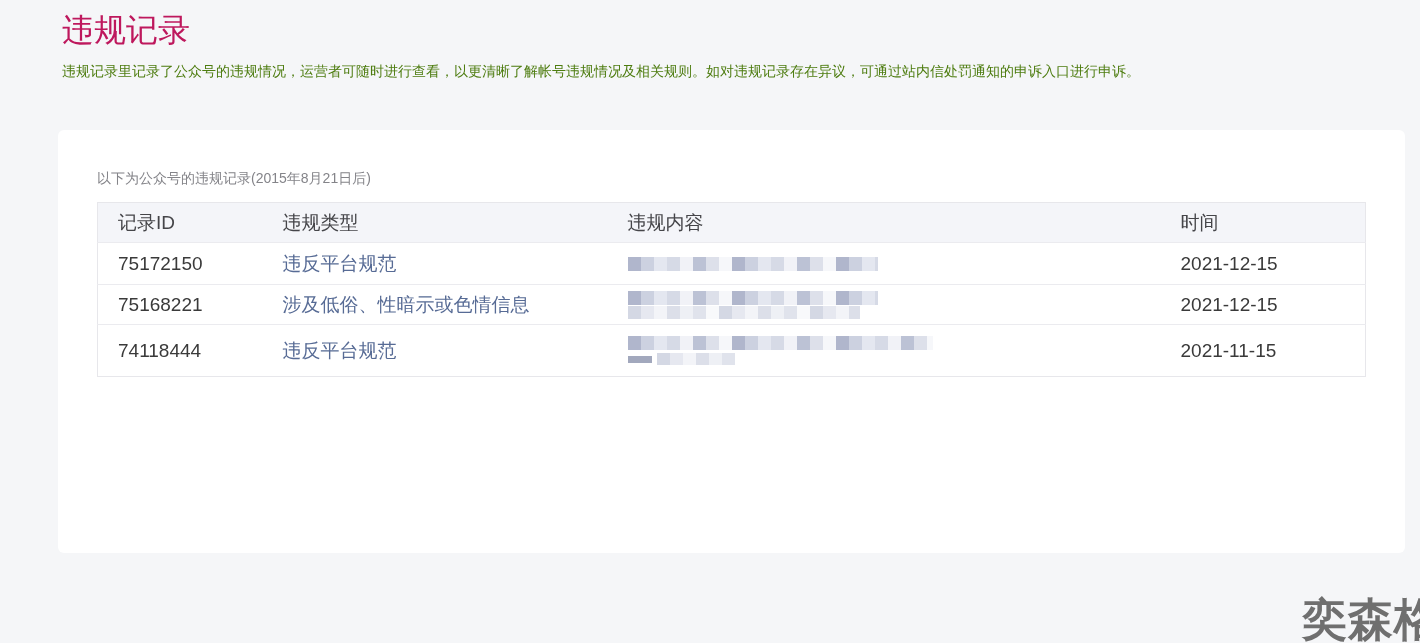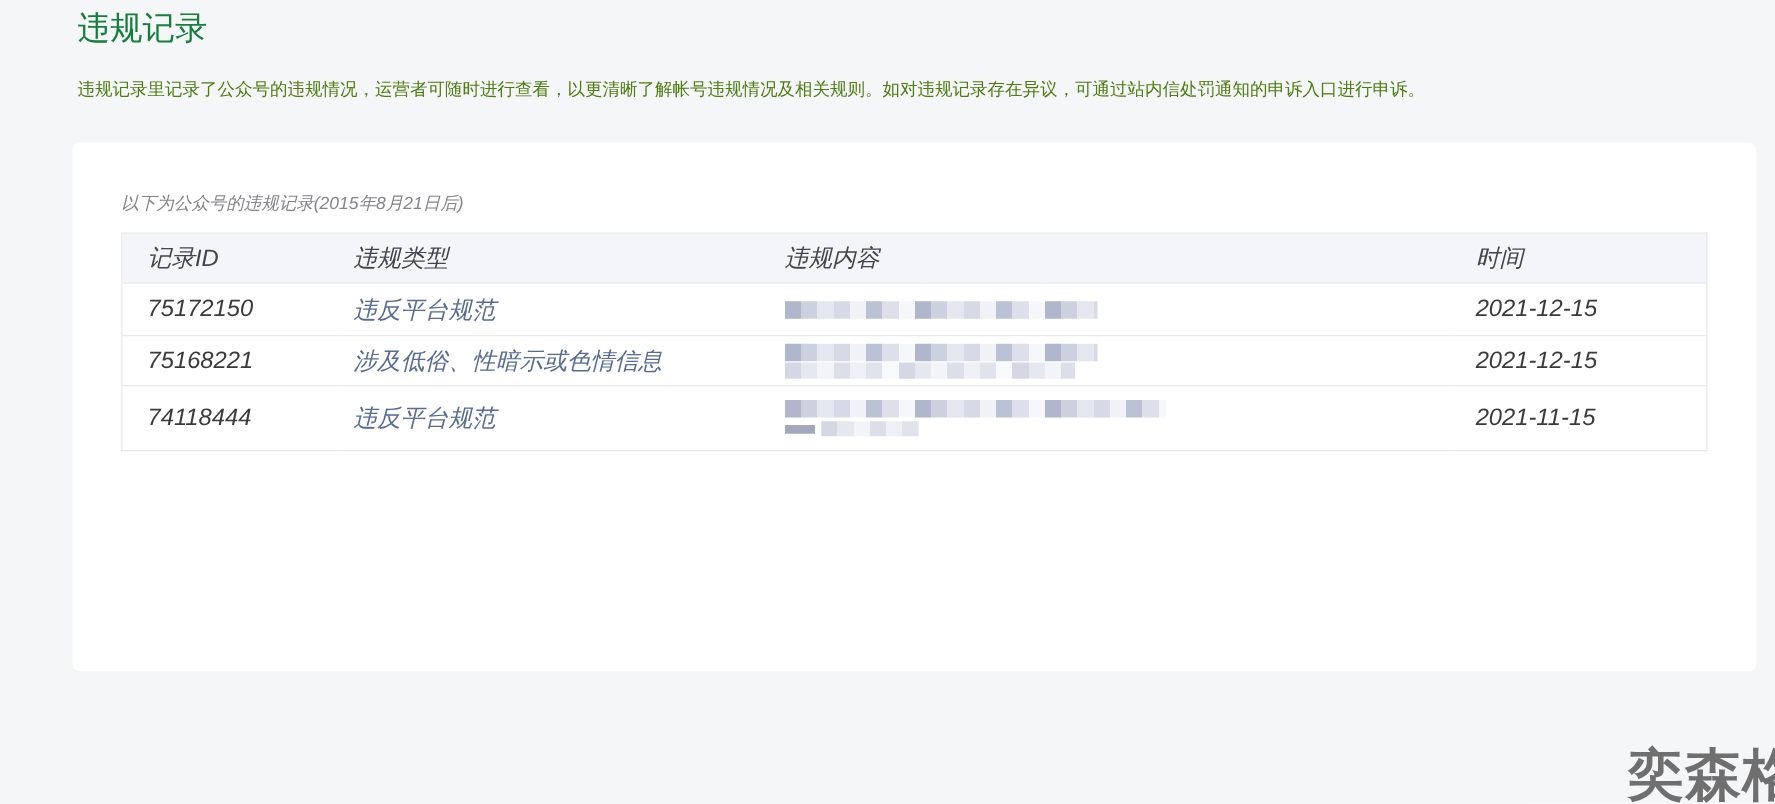--- a/index.html
+++ b/index.html
@@ -4,31 +4,30 @@
 <style>
   html,body{margin:0;padding:0;}
   body{
     width:1420px;height:643px;position:relative;overflow:hidden;
     background:#f5f6f8;
     font-family:"Liberation Sans","DejaVu Sans",sans-serif;
     -webkit-font-smoothing:antialiased;
   }
   .page-title{
     position:absolute;left:62px;top:-10px;
-    font-size:26px;line-height:1.2;color:#15803d;font-weight:400;
+    font-size:32px;line-height:1.2;color:#be185d;font-weight:400;
   }
   .page-desc{
     position:absolute;left:62px;top:47px;width:1300px;
     font-size:14px;line-height:20px;color:#4d7c0f;
   }
   .card{
-    position:absolute;left:58px;top:114px;width:1347px;height:423px;
+    position:absolute;left:58px;top:130px;width:1347px;height:423px;
     background:#ffffff;border-radius:6px;box-sizing:border-box;
     padding:38px 40px 0 39px;
-    font-style:italic;
   }
   .card-heading{
     font-size:14px;line-height:20px;color:#848489;margin:0 0 14px 0;
   }
   table.vio-table{
     width:1268px;border-collapse:collapse;table-layout:fixed;
     border:1px solid #e7e7eb;
     font-size:19px;color:#3a3a3a;
   }
   .vio-table col.c1{width:173px}

